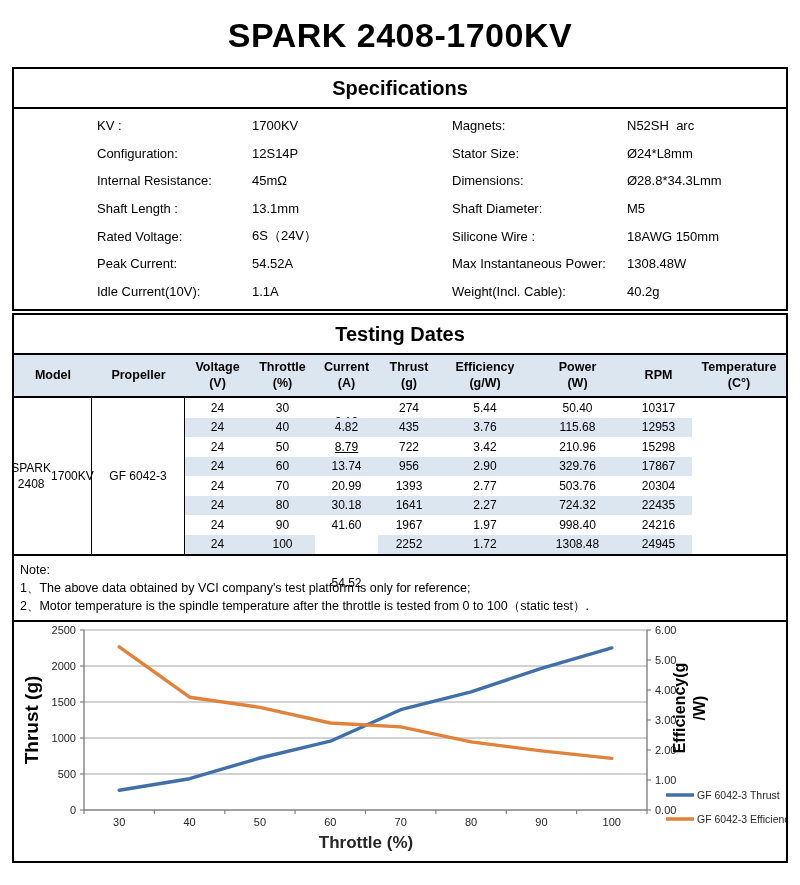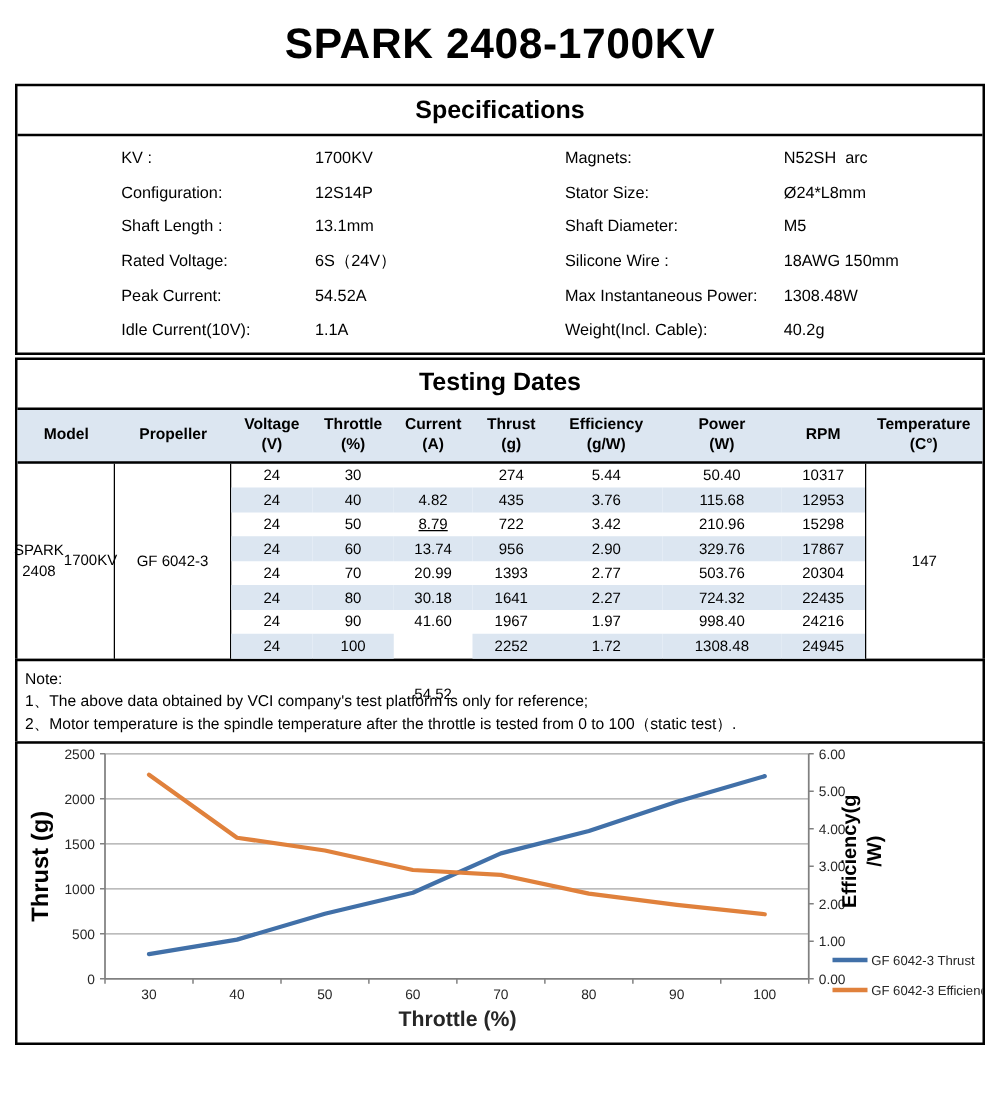--- a/index.html
+++ b/index.html
@@ -91,20 +91,26 @@
           <div class="spec-label">KV :</div>
           <div class="spec-value">1700KV</div>
           <div class="spec-label">Magnets:</div>
           <div class="spec-value">N52SH  arc</div>
         </div>
         <div class="spec-row">
           <div class="spec-label">Configuration:</div>
           <div class="spec-value">12S14P</div>
           <div class="spec-label">Stator Size:</div>
           <div class="spec-value">Ø24*L8mm</div>
+        </div>
+        <div class="spec-row">
+          <div class="spec-label">Internal Resistance:</div>
+          <div class="spec-value">45mΩ</div>
+          <div class="spec-label">Dimensions:</div>
+          <div class="spec-value">Ø28.8*34.3Lmm</div>
         </div>
         <div class="spec-row">
           <div class="spec-label">Shaft Length :</div>
           <div class="spec-value">13.1mm</div>
           <div class="spec-label">Shaft Diameter:</div>
           <div class="spec-value">M5</div>
         </div>
         <div class="spec-row">
           <div class="spec-label">Rated Voltage:</div>
           <div class="spec-value">6S（24V）</div>
@@ -222,21 +228,20 @@
         <div class="cell" style="grid-area: 7 / 7;">1.97</div>
         <div class="cell" style="grid-area: 7 / 8;">998.40</div>
         <div class="cell" style="grid-area: 7 / 9;">24216</div>
         <div class="cell stripe" style="grid-area: 8 / 3;">24</div>
         <div class="cell stripe" style="grid-area: 8 / 4;">100</div>
         <div class="cell stripe" style="grid-area: 8 / 5; margin-top: 48px;">54.52</div>
         <div class="cell stripe" style="grid-area: 8 / 6;">2252</div>
         <div class="cell stripe" style="grid-area: 8 / 7;">1.72</div>
         <div class="cell stripe" style="grid-area: 8 / 8;">1308.48</div>
         <div class="cell stripe" style="grid-area: 8 / 9;">24945</div>
-        <div class="cell temp-cell" style="grid-area: 1 / 10 / span 8;">147</div>
       </div>
   </section>
 
   <section class="box note">
     <div>Note:</div>
     <div>1、The above data obtained by VCI company's test platform is only for reference;</div>
     <div>2、Motor temperature is the spindle temperature after the throttle is tested from 0 to 100（static test）.</div>
   </section>
 
   <section class="box chartbox">

